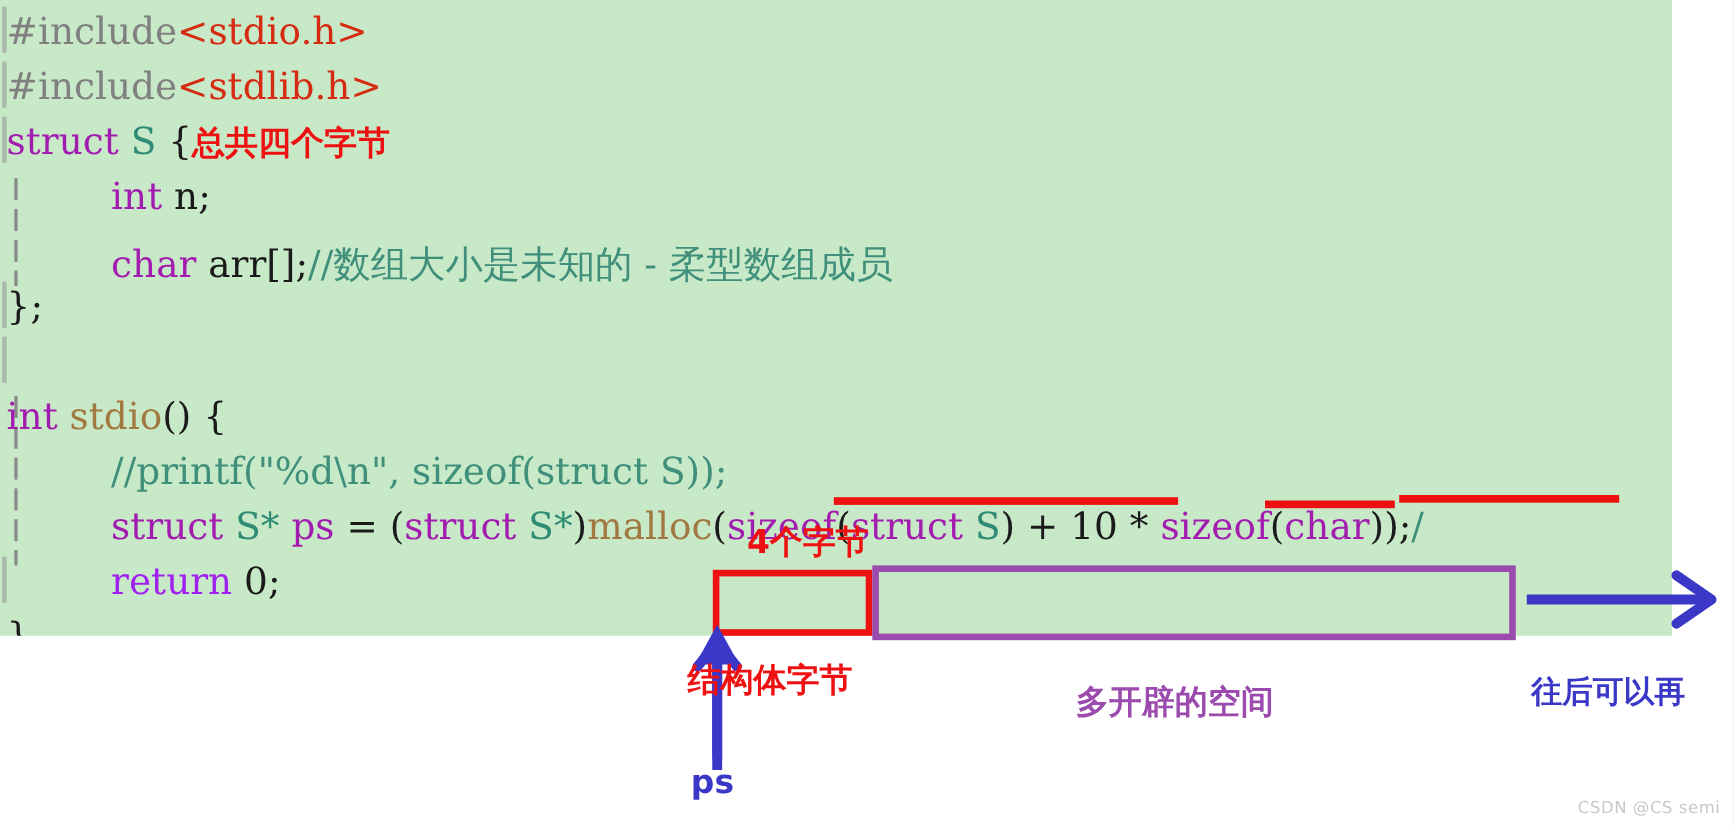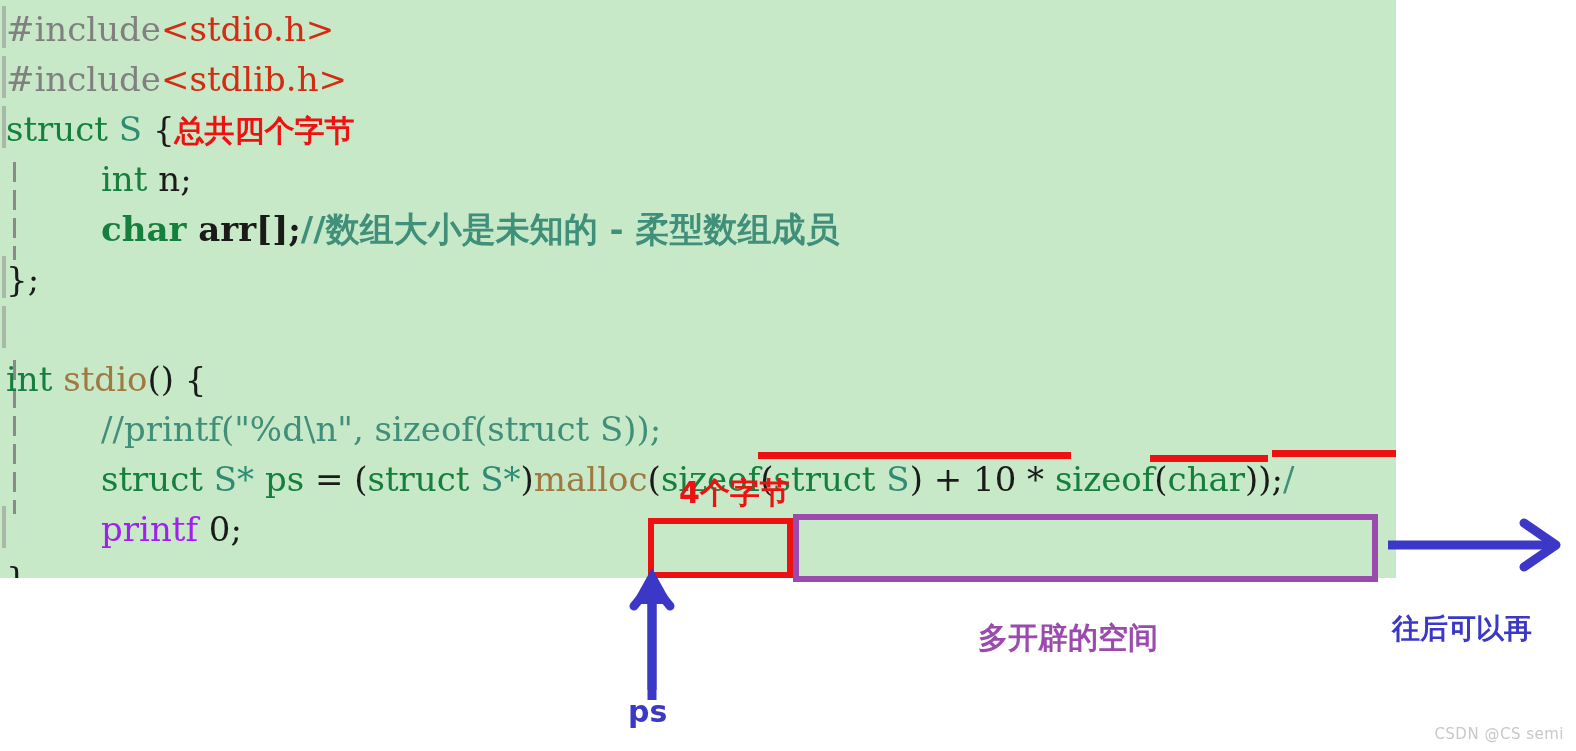--- a/index.html
+++ b/index.html
@@ -8,36 +8,36 @@
     background:#ffffff;
     font-family:"DejaVu Serif", serif;
     overflow:hidden;
     position:relative;
   }
   #root{position:absolute;left:0;top:0;width:1576px;height:751px;}
 
   
   .code-pane{
     position:absolute;left:0;top:0;
-    width:1396px;height:578px;
+    width:1520px;height:578px;
     background:#c8e9c7;
     overflow:hidden;
   }
   .code-line{
     position:absolute;left:0;
     height:50px;line-height:50px;
     white-space:pre;
     font-family:"DejaVu Serif", serif;
     font-size:34px;
     letter-spacing:0px;
   }
   
   .t-pre      {color:#808080;}
   .t-header   {color:#d42b12;}
-  .t-kw       {color:#15803d;}
+  .t-kw       {color:#a21caf;}
   .t-type     {color:#2e8b74;}
   .t-fn       {color:#a07840;}
   .t-plain    {color:#1a1a1a;}
   .t-comment  {color:#3f8f7b;}
   .t-ret      {color:#a020f0;}
   .t-red-note {color:#ee1111;font-family:"DejaVu Sans",sans-serif;font-weight:bold;font-size:30px;margin-top:30px;}
   .t-num      {color:#1a1a1a;}
 
   
   .guide{
@@ -109,27 +109,27 @@
     <div class="guide" style="left:13px;top:416px;height:20px;"></div>
     <div class="guide" style="left:13px;top:444px;height:20px;"></div>
     <div class="guide" style="left:13px;top:472px;height:20px;"></div>
     <div class="guide" style="left:13px;top:500px;height:14px;"></div>
 
     <div id="code-lines">
         <div class="code-line" style="top: 4px; left: 6px;"><span class="t-pre">#include</span><span class="t-header">&lt;stdio.h&gt;</span></div>
         <div class="code-line" style="top: 54px; left: 6px;"><span class="t-pre">#include</span><span class="t-header">&lt;stdlib.h&gt;</span></div>
         <div class="code-line" style="top: 104px; left: 6px;"><span class="t-kw">struct</span><span class="t-plain"> </span><span class="t-type">S</span><span class="t-plain"> {</span><span class="t-red-note">总共四个字节</span></div>
         <div class="code-line" style="top: 154px; left: 101px;"><span class="t-kw">int</span><span class="t-plain"> n;</span></div>
-        <div class="code-line" style="top: 204px; left: 101px; font-weight: bold;"><span class="t-kw">char</span><span class="t-plain"> arr[];</span><span class="t-comment">//数组大小是未知的 - 柔型数组成员</span></div>
+        <div class="code-line" style="top: 216px; left: 101px;"><span class="t-kw">char</span><span class="t-plain"> arr[];</span><span class="t-comment">//数组大小是未知的 - 柔型数组成员</span></div>
         <div class="code-line" style="top: 254px; left: 6px;"><span class="t-plain">};</span></div>
         <div class="code-line" style="top: 304px; left: 6px;"></div>
         <div class="code-line" style="top: 354px; left: 6px;"><span class="t-kw">int</span><span class="t-plain"> </span><span class="t-fn">stdio</span><span class="t-plain">() {</span></div>
         <div class="code-line" style="top: 404px; left: 101px;"><span class="t-comment">//printf("%d\n", sizeof(struct S));</span></div>
         <div class="code-line" style="top: 454px; left: 101px;"><span class="t-kw">struct</span><span class="t-plain"> </span><span class="t-type">S*</span><span class="t-plain"> </span><span class="t-kw">ps</span><span class="t-plain"> = (</span><span class="t-kw">struct</span><span class="t-plain"> </span><span class="t-type">S*</span><span class="t-plain">)</span><span class="t-fn">malloc</span><span class="t-plain">(</span><span class="t-kw">sizeof</span><span class="t-plain">(</span><span class="t-kw">struct</span><span class="t-plain"> </span><span class="t-type">S</span><span class="t-plain">) + </span><span class="t-num">10</span><span class="t-plain"> * </span><span class="t-kw">sizeof</span><span class="t-plain">(</span><span class="t-kw">char</span><span class="t-plain">));</span><span class="t-comment">/</span></div>
-        <div class="code-line" style="top: 504px; left: 101px;"><span class="t-ret">printf</span><span class="t-plain"> 0;</span></div>
+        <div class="code-line" style="top: 504px; left: 101px;"><span class="t-ret">return</span><span class="t-plain"> 0;</span></div>
         <div class="code-line" style="top: 554px; left: 6px;"><span class="t-plain">}</span></div>
       </div>
 
     <div id="underlines">
         <div class="ul-red" style="left: 758px; top: 452px; width: 313px; background: rgb(238, 17, 17);"></div>
         <div class="ul-red" style="left: 1150px; top: 455px; width: 118px; background: rgb(238, 17, 17);"></div>
         <div class="ul-red" style="left: 1272px; top: 450px; width: 200px; background: rgb(238, 17, 17);"></div>
       </div>
   </div>
 
@@ -148,20 +148,21 @@
 
     <g>
       <line x1="1388" y1="545" x2="1548" y2="545" stroke="#3b38c8" stroke-width="9" stroke-linecap="butt"></line>
       <path d="M 1524 523 L 1556 545 L 1524 567" stroke="#3b38c8" stroke-width="9" fill="none" stroke-linecap="round" stroke-linejoin="round"></path>
     </g>
   </svg>
 
   <div class="lbl lbl-red" style="left:655px;top:473px;font-size:30px;margin-left:24px;">4个字节</div>
 
 
+  <div class="lbl lbl-red" style="left:625px;top:598px;font-size:30px;">结构体字节</div>
 
   <div class="lbl lbl-purple" style="left:978px;top:618px;font-size:30px;">多开辟的空间</div>
 
 
   <div class="lbl lbl-blue" style="left:1392px;top:610px;font-size:28px;">往后可以再</div>
 
   <div class="lbl lbl-blue" style="left:628px;top:694px;font-size:30px;">ps</div>
 
   <div class="watermark">CSDN @CS semi</div>
 

